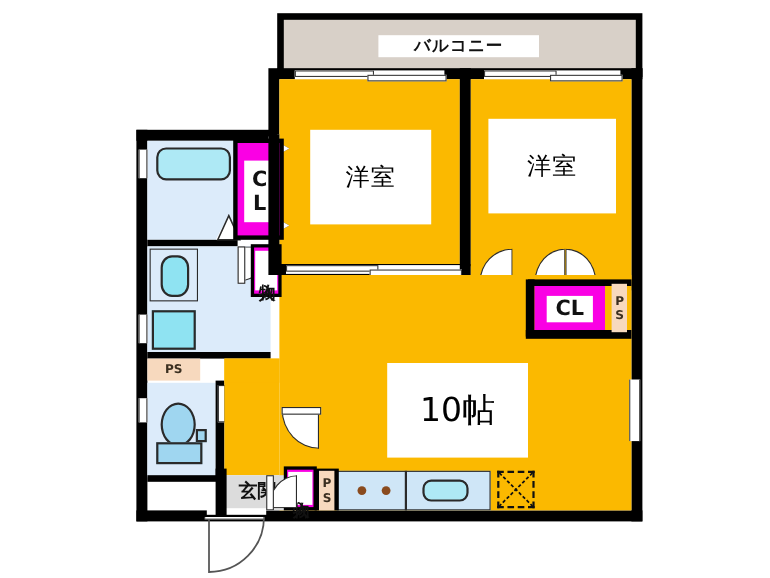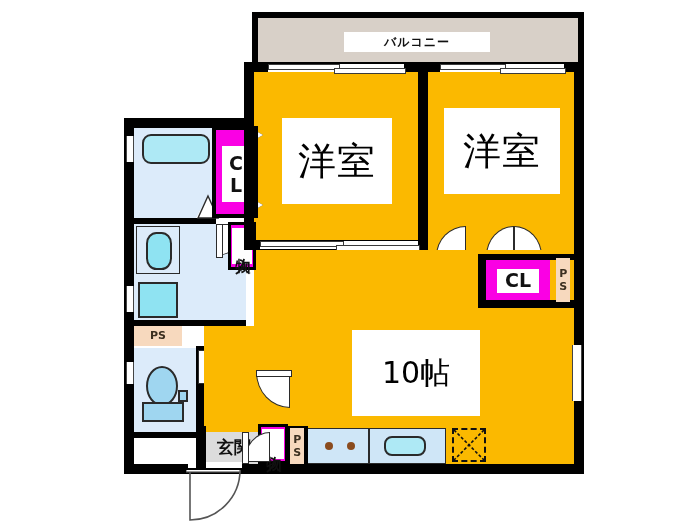--- a/index.html
+++ b/index.html
@@ -18,31 +18,31 @@
   .genkan{background:#DCDCDC;}
   .ps{background:#F7D9BE;}
   .cl{background:#FA00E4;}
   .white{background:#ffffff;}
 
   
   .lbl{position:absolute;background:#ffffff;color:#000;
        display:flex;align-items:center;justify-content:center;
        text-align:center;line-height:1.05;font-weight:700;}
   .lbl.noplate{background:transparent;}
-  .rmname{font-size:38px;letter-spacing:1px;}
+  .rmname{font-size:22px;letter-spacing:1px;}
   .rmsize{font-size:30px;letter-spacing:0px;}
   .roomlabel{position:absolute;background:#fff;display:flex;flex-direction:column;
              align-items:center;justify-content:center;}
   .vert{writing-mode:vertical-rl;text-orientation:upright;}
 
   .cl-txt{font-size:19px;font-weight:700;color:#111;}
   .ps-txt{font-size:11px;font-weight:700;color:#3b2f20;}
   .mono-txt{font-size:15px;font-weight:700;color:#111;}
   .genkan-txt{font-size:17px;font-weight:700;color:#111;}
-  .balc-txt{font-size:12px;font-weight:700;color:#111;letter-spacing:1px;}
+  .balc-txt{font-size:15px;font-weight:700;color:#111;letter-spacing:1px;}
 
   
   .tub{background:#AEE9F5;border:2px solid #2a2a2a;border-radius:9px;}
   .basin{background:#8FE3F2;border:2px solid #2a2a2a;border-radius:40%/30%;}
   .wpan{background:#8FE3F2;border:2px solid #2a2a2a;}
   .toiletbowl{background:#9FD6F0;border:2px solid #2a2a2a;border-radius:50%;}
   .toilettank{background:#9FD6F0;border:2px solid #2a2a2a;}
   .counter{background:#CFE6F7;border:1.5px solid #2a2a2a;}
   .sink{background:#AEE9F5;border:2px solid #2a2a2a;border-radius:8px;}
   .burner{background:#8a4b1e;border-radius:50%;}

